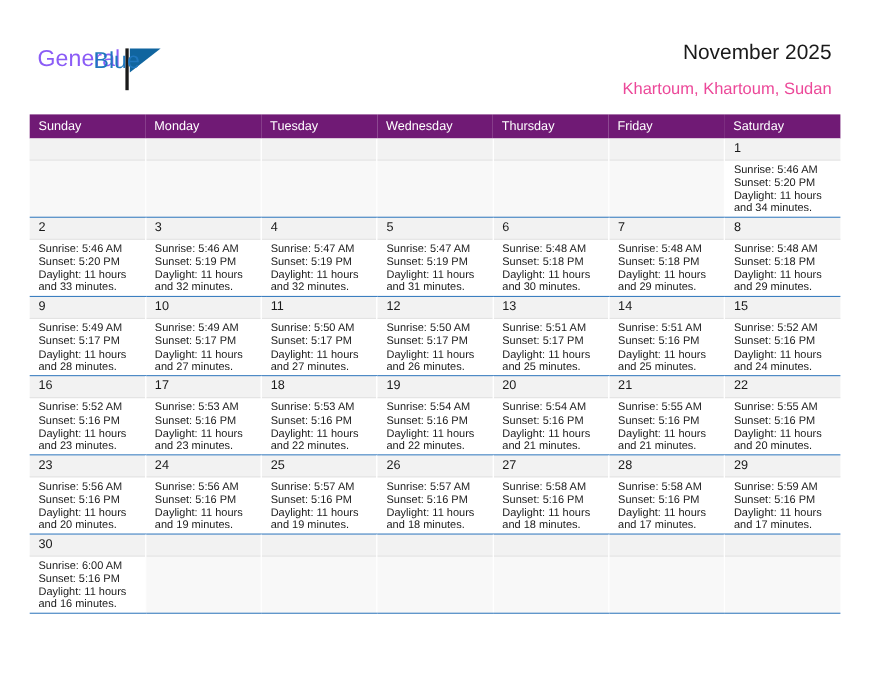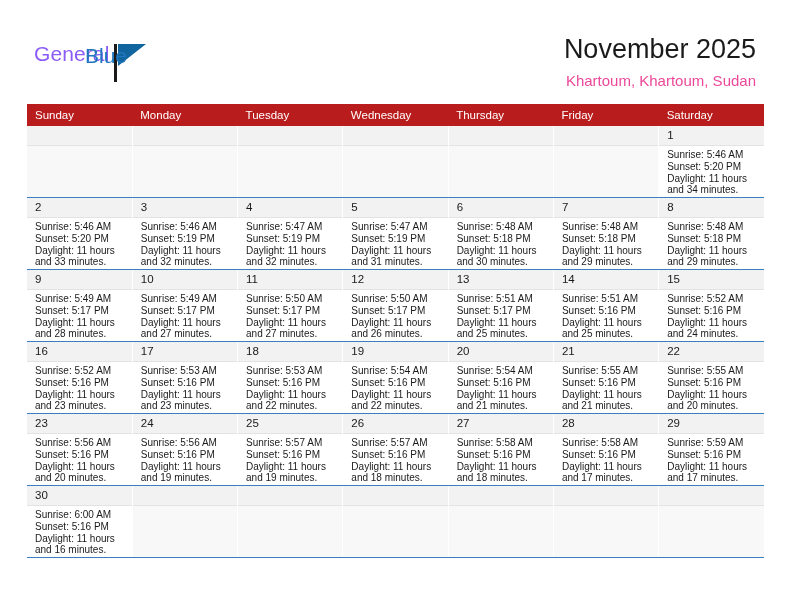--- a/index.html
+++ b/index.html
@@ -72,21 +72,21 @@
     background: #1a1a1a;
   }
 
   .title-block {
     position: absolute;
     right: 36px;
     top: 32px;
     text-align: right;
   }
   .month-title {
-    font-size: 27px;
+    font-size: 19px;
     color: #1a1a1a;
     line-height: 34px;
     white-space: nowrap;
   }
   .location-title {
     font-size: 15px;
     color: #ec4899;
     line-height: 22px;
     margin-top: 4px;
     white-space: nowrap;
@@ -95,21 +95,21 @@
   
   .calendar {
     position: absolute;
     left: 27px;
     top: 104px;
     width: 737px;
     border-collapse: collapse;
     table-layout: fixed;
   }
   .calendar th {
-    background: #b91c1c;
+    background: #701a75;
     color: #ffffff;
     font-size: 11.5px;
     font-weight: normal;
     text-align: left;
     padding: 5px 0 5px 8px;
     height: 11px;
     border: none;
   }
   .calendar td {
     width: 105.28px;

